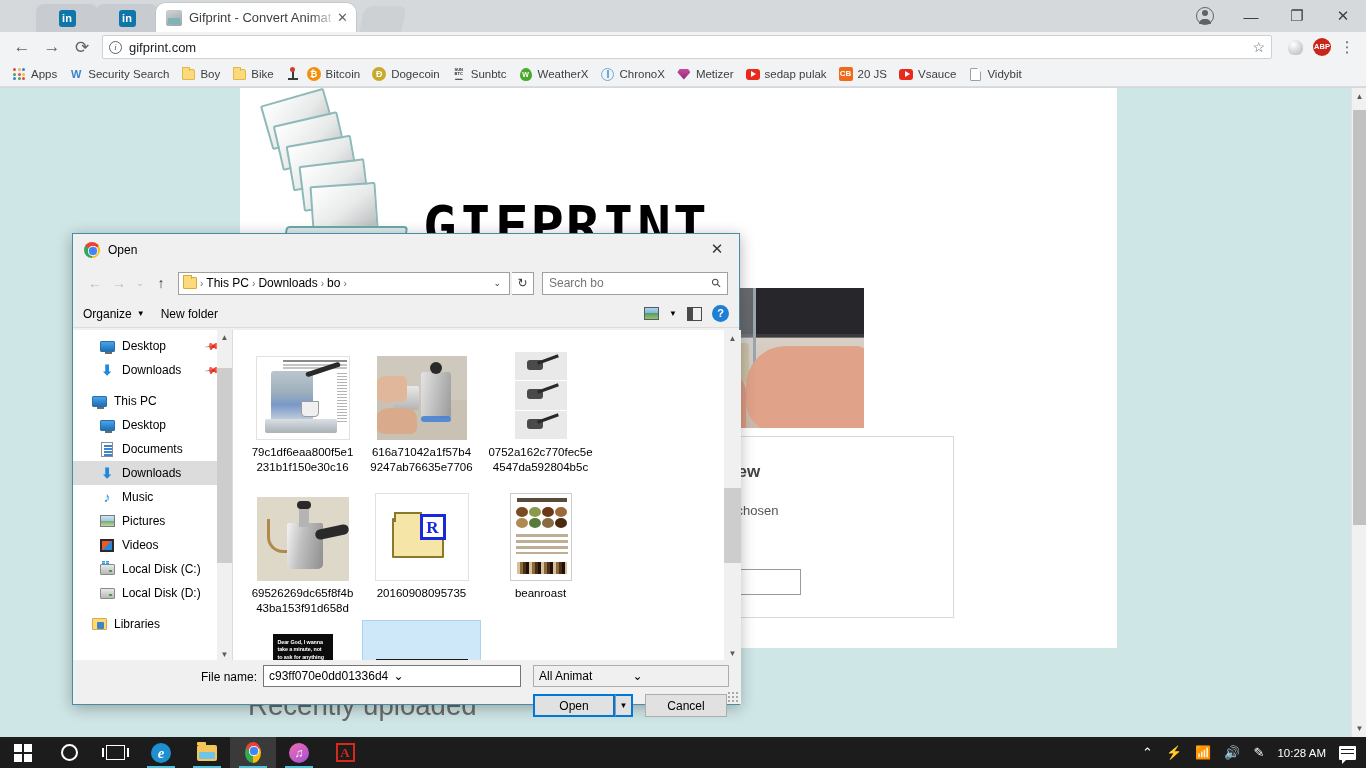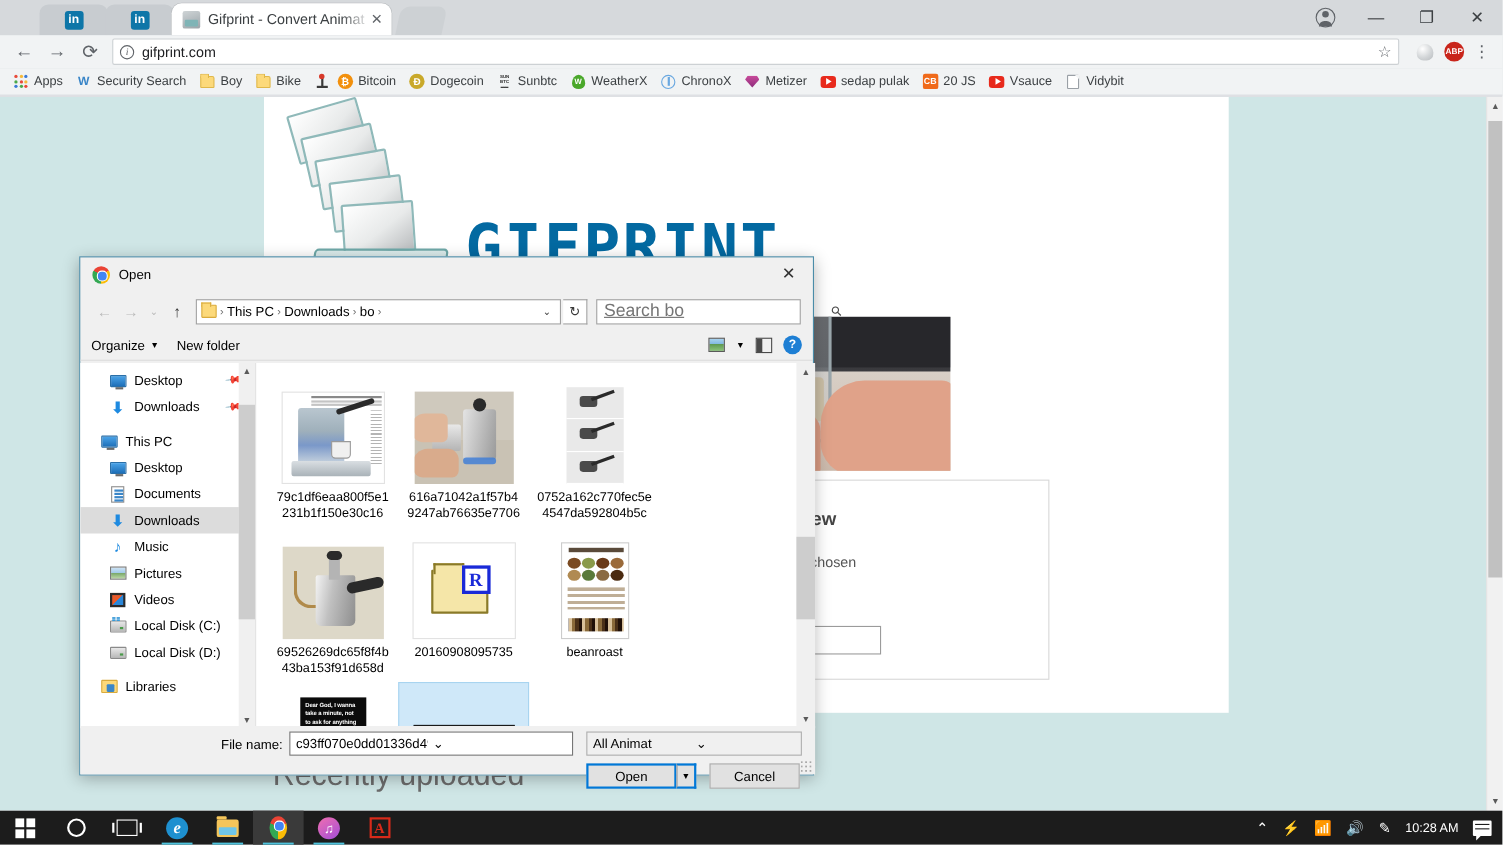--- a/index.html
+++ b/index.html
@@ -143,21 +143,21 @@
   }
   .tray-slot{position:absolute; left:24px; bottom:6px;width:60px;height:22px;border:2px solid #6fa8a8;border-radius:0 0 10px 10px;}
   .sheet {
     position:absolute; width:66px; height:46px;
     background:linear-gradient(145deg,#ffffff 0%,#e8eaea 55%,#b9bcbe 100%);
     border:2px solid #8fb9b9; border-radius:2px;
   }
   .gp-text {
     position:absolute; left:168px; top:100px;
     font-family:"DejaVu Sans Mono", monospace;
-    font-size:56px; font-weight:bold; color:#0369a1; letter-spacing:2px;
+    font-size:56px; font-weight:bold; color:#000000; letter-spacing:2px;
     white-space:nowrap;
     text-align:right;
   }
   .flip-text {
     position:absolute; left:630px; top:375px;
     font-family:"Liberation Sans", sans-serif;
     font-size:40px; color:#1f1f1f; letter-spacing:-1px;
     transform: scaleX(0.55); transform-origin: left center;
     white-space:nowrap;
   }
@@ -224,21 +224,21 @@
   .crumb-folder::before{content:'';position:absolute;left:-1px;top:-3px;width:7px;height:3px;background:#fcd97a;border:1px solid #d9ab3c;border-bottom:none;}
   .crumb { font-size:12px; color:#000; cursor:pointer; }
   .crumb-sep { color:#6d6d6d; font-size:10px; }
   .crumb-caret { margin-left:auto; font-size:9px; color:#3a3a3a; padding:0 6px; cursor:pointer;}
   .refresh { width:22px;height:23px;border:1px solid #a0a0a0;border-left:none;background:#fff;
              display:flex;align-items:center;justify-content:center;font-size:12px;color:#3a3a3a;cursor:pointer;}
   .searchbox {
     width:186px; height:23px; margin-left:6px; background:#fff; border:1px solid #a0a0a0;
     display:flex; align-items:center; padding:0 6px;
   }
-  .searchbox input { border:none;outline:none;flex:1;font-size:16px;color:#6d6d6d;font-family:"Liberation Sans",sans-serif;background:transparent;text-decoration:underline;}
+  .searchbox input { border:none;outline:none;flex:1;font-size:12px;color:#6d6d6d;font-family:"Liberation Sans",sans-serif;background:transparent;}
   .mag { font-size:12px; color:#4a4a4a; transform:rotate(-45deg); }
 
   .dlg-toolbar {
     height:28px; display:flex; align-items:center; padding:0 10px; gap:16px;
     border-bottom:1px solid #dcdcdc;
   }
   .tb-item { font-size:12px; color:#000; cursor:pointer; display:flex; align-items:center; gap:5px;}
   .tb-caret { font-size:8px; }
   .tb-right { margin-left:auto; display:flex; align-items:center; gap:10px; }
   .view-ico { width:15px;height:13px;border:1px solid #5a5a5a;background:linear-gradient(180deg,#a9d3ef 0%,#7fb8e0 45%,#5f9a52 46%,#8bc47a 100%);}

